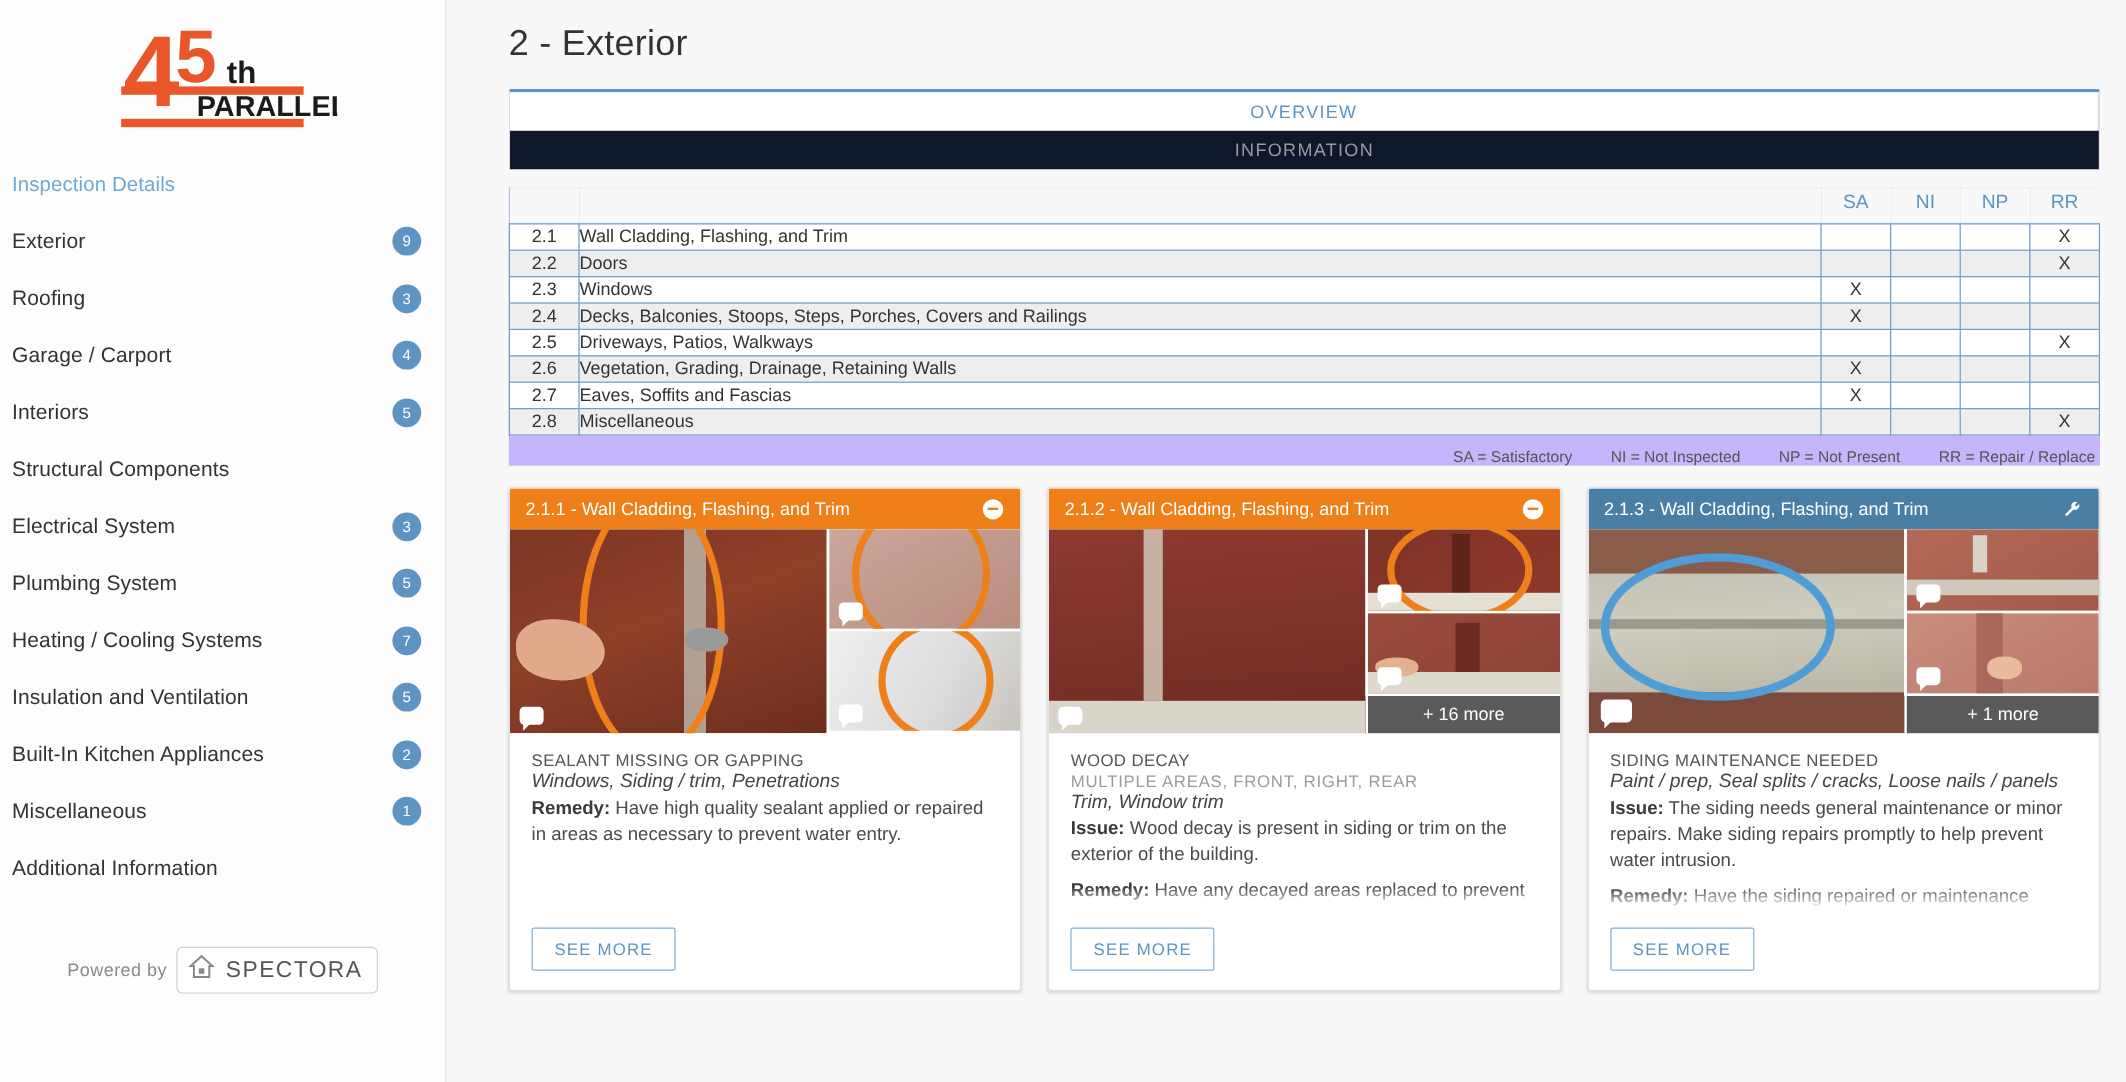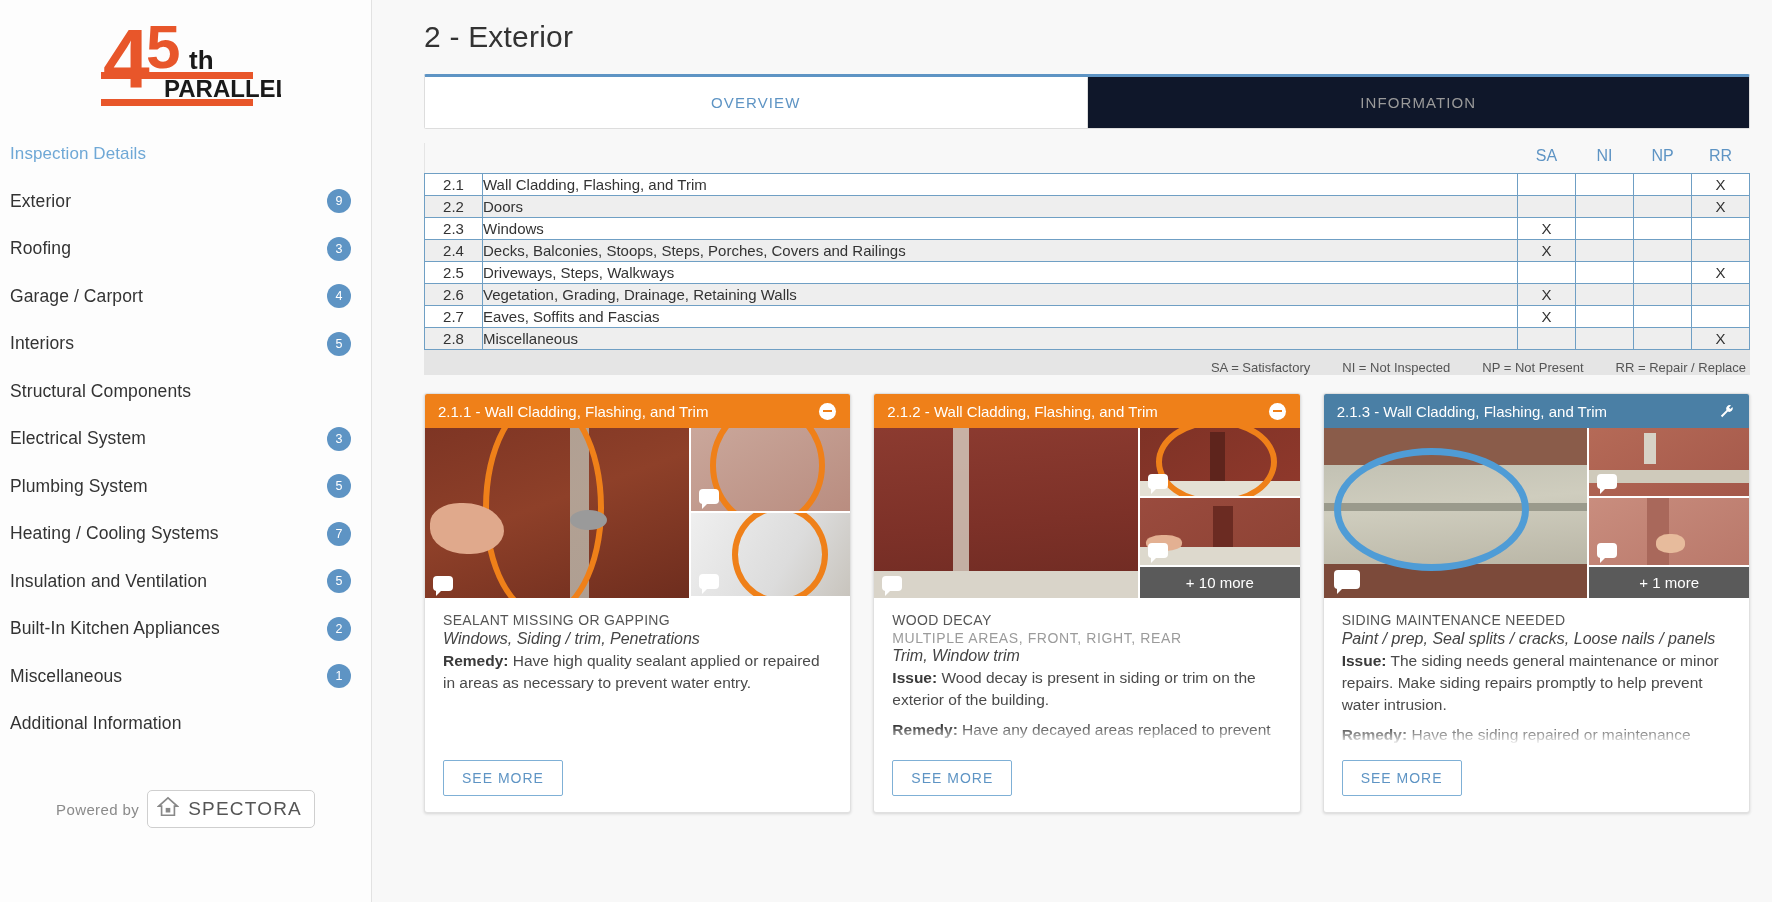--- a/index.html
+++ b/index.html
@@ -74,35 +74,36 @@
     font-size: 30px; color: #333; font-weight: 400;
     margin: 20px 0 20px 0; letter-spacing: .2px;
   }
 
   
   .tab-card {
     background: #ffffff;
     border: 1px solid #dddddd;
     border-top: 3px solid #5e94c4;
     border-radius: 2px;
-    height: 55px;
+    height: 68px;
     display: flex;
     width: 100%;
+    flex-direction: column;
   }
   .tab {
     flex: 1;
     display: flex; align-items: center; justify-content: center;
     font-size: 15px; letter-spacing: 1.1px;
     cursor: pointer;
   }
   .tab.active { color: #5e94c4; background: #ffffff; border-right: 1px solid #dddddd; }
   .tab.inactive { color: #9a9a9a; background: #0f172a; }
 
   
-  .table-wrap { background: #e5e5e5; padding: 0; margin-top: 14px; }
+  .table-wrap { background: #c4b5fd; padding: 0; margin-top: 14px; }
   table.summary { border-collapse: collapse; width: 100%; table-layout: fixed; }
   table.summary th {
     font-weight: 400; color: #5e94c4; font-size: 16px;
     padding: 4px 0 8px 0; text-align: center; border: none; background: #f8f8f8;
   }
   table.summary td {
     border: 1px solid #6f9fc4;
     height: 22px;
     font-size: 15px;
     color: #333;
@@ -335,21 +336,21 @@
           <tr class="even">
             <td class="num">2.4</td>
             <td class="lbl">Decks, Balconies, Stoops, Steps, Porches, Covers and Railings</td>
             <td class="mark">X</td>
             <td class="mark"></td>
             <td class="mark"></td>
             <td class="mark"></td>
           </tr>
           <tr class="odd">
             <td class="num">2.5</td>
-            <td class="lbl">Driveways, Steps, Walkways</td>
+            <td class="lbl">Driveways, Patios, Walkways</td>
             <td class="mark"></td>
             <td class="mark"></td>
             <td class="mark"></td>
             <td class="mark">X</td>
           </tr>
           <tr class="even">
             <td class="num">2.6</td>
             <td class="lbl">Vegetation, Grading, Drainage, Retaining Walls</td>
             <td class="mark">X</td>
             <td class="mark"></td>
@@ -459,21 +460,21 @@
               <div class="ellipse orange" style="left:10%;top:-14%;width:76%;height:128%;"></div>
               <span class="cmt"></span>
             </div>
             <div class="thumb">
               <div class="ph" style="background:linear-gradient(150deg,#9a4b3e 0%,#8d4234 100%);"></div>
               <div style="position:absolute;left:46%;top:12%;width:12%;height:66%;background:#6b2b22;"></div>
               <div style="position:absolute;left:0;bottom:0;width:100%;height:26%;background:#ddd9cd;"></div>
               <div style="position:absolute;left:4%;top:56%;width:22%;height:24%;background:#e3b092;border-radius:45%;"></div>
               <span class="cmt"></span>
             </div>
-            <div class="more-strip">+ 10 more</div>
+            <div class="more-strip">+ 16 more</div>
           </div>
         </div>
 
         <div class="card-body">
           <div class="c-title">WOOD DECAY</div>
           <div class="c-loc">MULTIPLE AREAS, FRONT, RIGHT, REAR</div>
           <div class="c-sub">Trim, Window trim</div>
           <p class="c-para">
             <b>Issue:</b>
             <span>Wood decay is present in siding or trim on the exterior of the building.</span>

